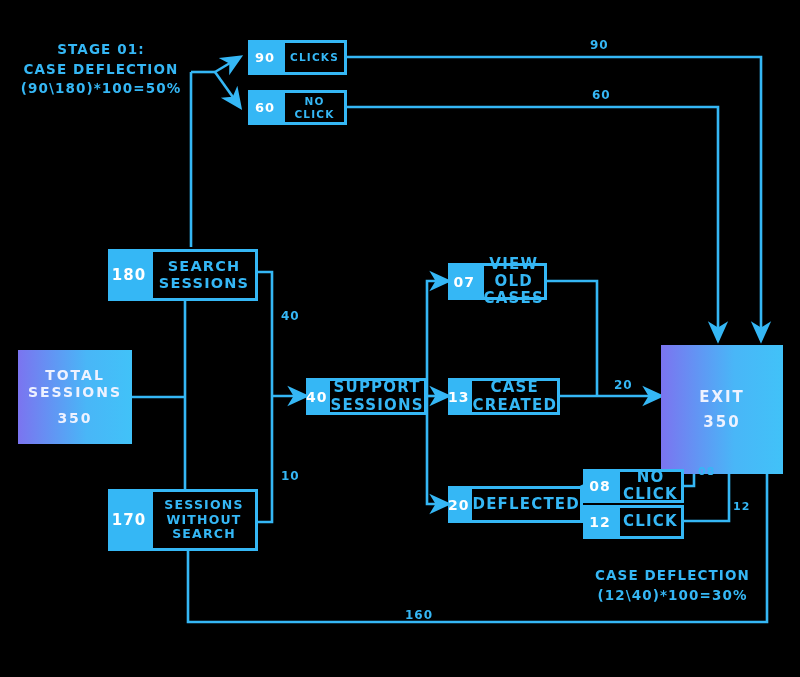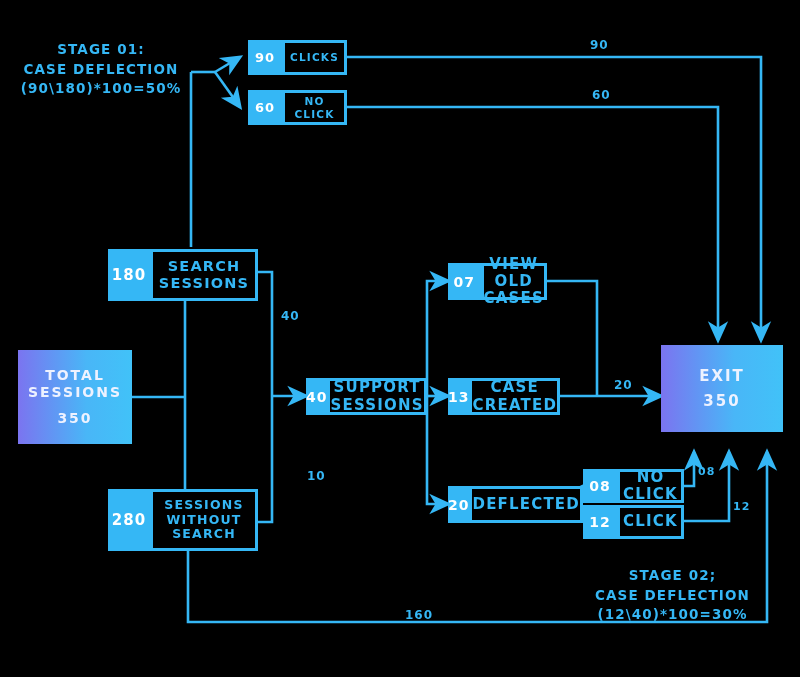--- a/index.html
+++ b/index.html
@@ -87,35 +87,35 @@
 
     </g>
   </svg>
 
   <div class="grad" style="left:18px;top:350px;width:114px;height:94px;font-size:14px;">
     <span>TOTAL</span>
     <span>SESSIONS</span>
     <span style="margin-top:8px;font-size:14px;">350</span>
   </div>
 
-  <div class="grad" style="left:661px;top:345px;width:122px;height:87px;font-size:15px;">
+  <div class="grad" style="left:661px;top:345px;width:122px;height:129px;font-size:15px;">
     <span>EXIT</span>
     <span style="margin-top:6px;">350</span>
   </div>
 
   <div class="node n-big" style="left:108px;top:249px;width:150px;height:52px;">
     <div class="chip" style="width:42px;">180</div>
     <div class="lbl" style="flex:1;">
       <span>SEARCH</span>
       <span>SESSIONS</span>
     </div>
   </div>
 
   <div class="node n-big" style="left:108px;top:489px;width:150px;height:62px;">
-    <div class="chip" style="width:42px;">280</div>
+    <div class="chip" style="width:42px;">170</div>
     <div class="lbl" style="flex:1;font-size:12.5px;">
       <span>SESSIONS</span>
       <span>WITHOUT</span>
       <span>SEARCH</span>
     </div>
   </div>
 
   <div class="node n-sm" style="left:248px;top:40px;width:99px;height:35px;">
     <div class="chip" style="width:34px;">90</div>
     <div class="lbl" style="flex:1;">CLICKS</div>
@@ -161,31 +161,30 @@
   </div>
 
   <div class="node n-xs" style="left:583px;top:505px;width:101px;height:34px;">
     <div class="chip" style="width:34px;">12</div>
     <div class="lbl" style="flex:1;">CLICK</div>
   </div>
 
   <div class="edgelbl" style="left:590px;top:38px;">90</div>
   <div class="edgelbl" style="left:592px;top:88px;">60</div>
   <div class="edgelbl" style="left:281px;top:309px;">40</div>
-  <div class="edgelbl" style="left:281px;top:469px;margin-left:26px;">10</div>
+  <div class="edgelbl" style="left:281px;top:469px;">10</div>
   <div class="edgelbl" style="left:614px;top:378px;">20</div>
   <div class="edgelbl" style="left:698px;top:465px;font-size:11px;">08</div>
   <div class="edgelbl" style="left:733px;top:500px;font-size:11px;">12</div>
   <div class="edgelbl" style="left:405px;top:608px;">160</div>
 
   <div class="stagetxt" style="left:16px;top:40px;width:170px;">
     <div>STAGE 01:</div>
     <div>CASE DEFLECTION</div>
     <div>(90\180)*100=50%</div>
   </div>
 
   <div class="stagetxt" style="left:565px;top:566px;width:215px;">
-    <div>STAGE 02;</div>
     <div>CASE DEFLECTION</div>
     <div>(12\40)*100=30%</div>
   </div>
 
 </div>
 
 </body></html>

